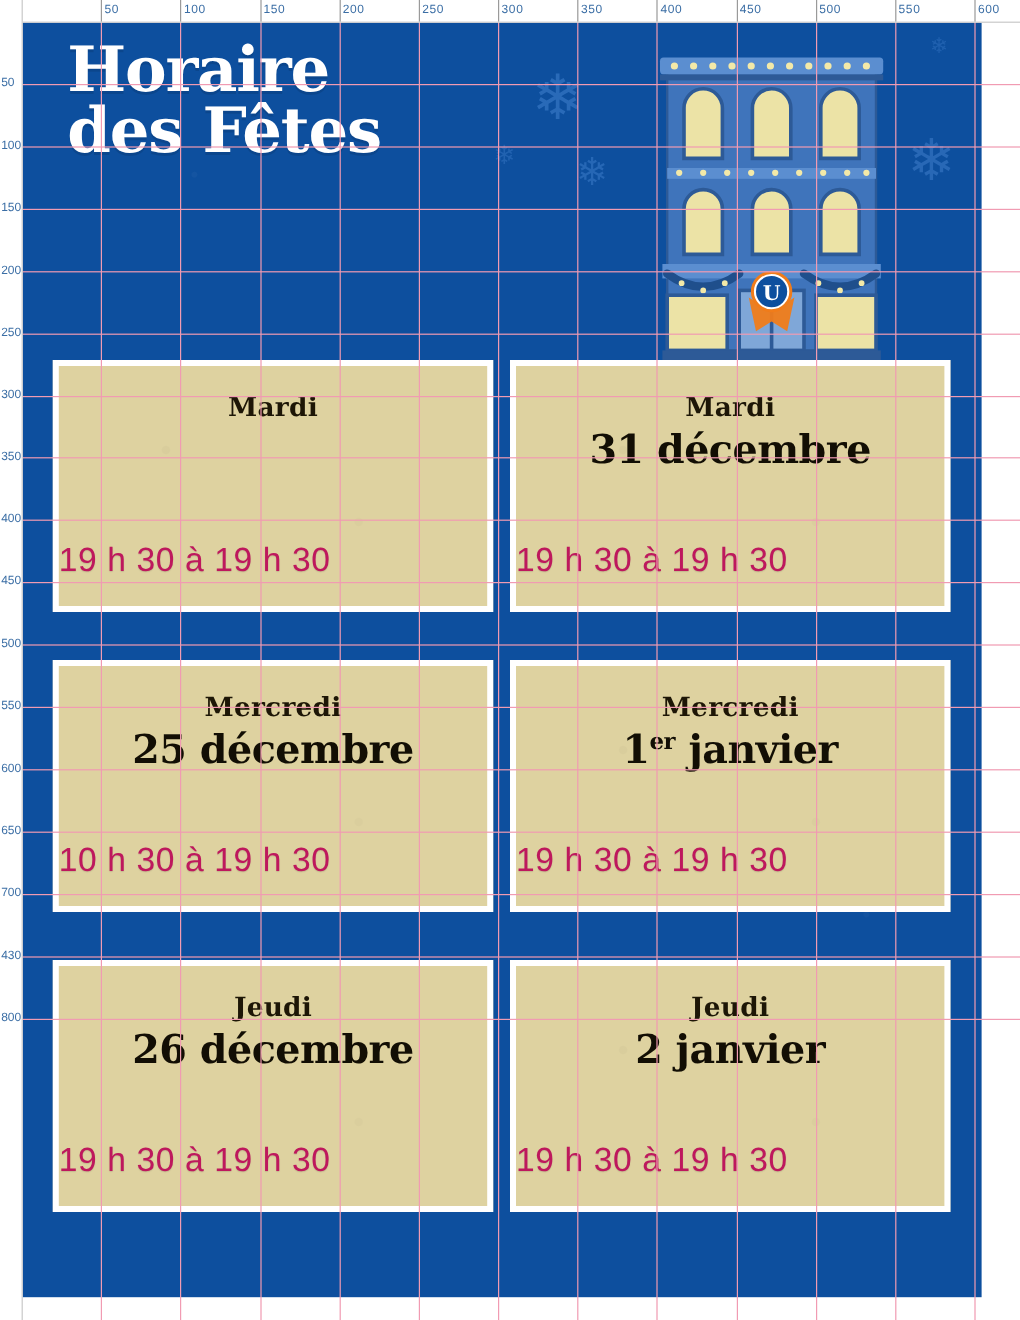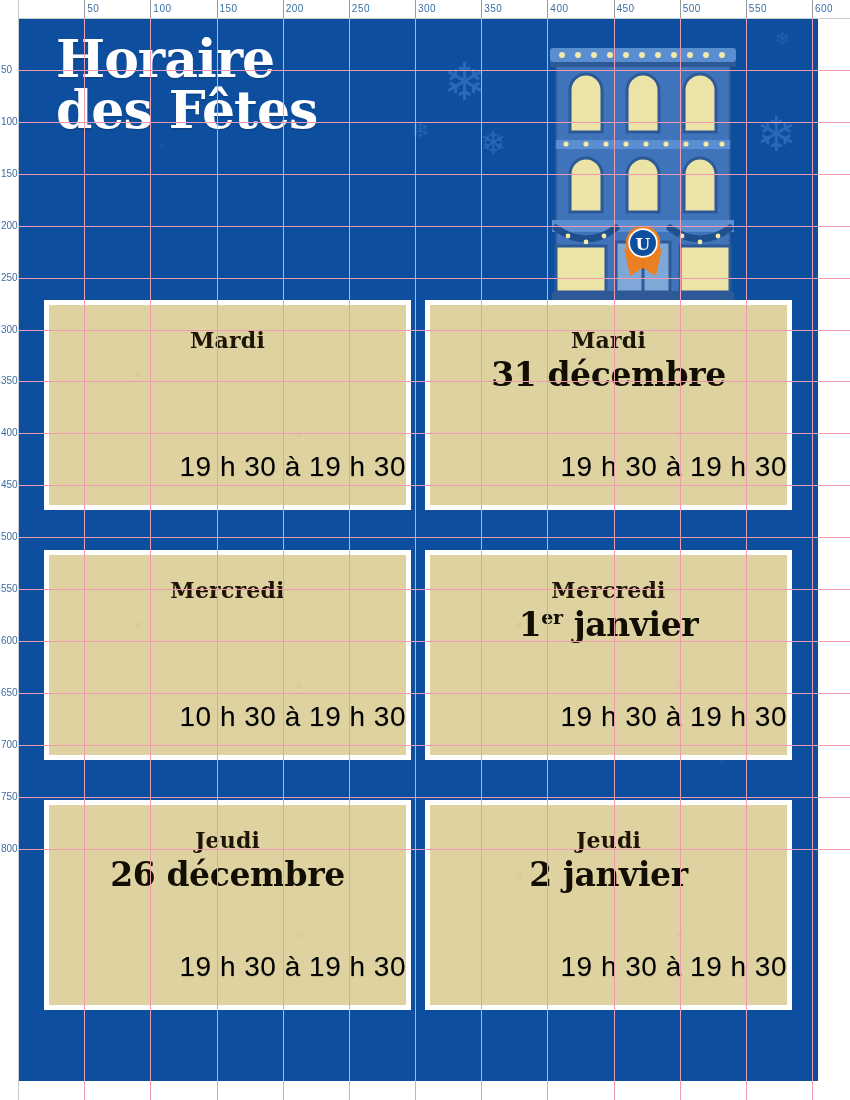--- a/index.html
+++ b/index.html
@@ -175,27 +175,27 @@
     position: relative;
     white-space: nowrap;
   }
   .date sup {
     font-size: 19px;
     vertical-align: super;
     line-height: 0;
   }
   .hours {
     position: absolute;
-    left: 16px; right: 0;
+    left: 0; right: 0;
     bottom: 22px;
-    text-align: right;
+    text-align: left;
     font-family: "Liberation Sans", sans-serif;
     font-weight: 400;
     font-size: 28px;
-    color: #000000;
+    color: #be185d;
     letter-spacing: .5px;
     text-shadow: 0 1px 1px rgba(0,0,0,.12);
   }
 </style>
 </head>
 <body>
 
 <div id="poster">
   <div id="poster-bg-grain"></div>
 
@@ -299,20 +299,21 @@
     <div class="card">
       <div class="card-inner-grain"></div>
       <div class="day">Mardi</div>
       <div class="date">31 décembre</div>
       <div class="hours">19 h 30 à 19 h 30</div>
     </div>
 
     <div class="card">
       <div class="card-inner-grain"></div>
       <div class="day">Mercredi</div>
+      <div class="date">25 décembre</div>
       <div class="hours">10 h 30 à 19 h 30</div>
     </div>
 
     <div class="card">
       <div class="card-inner-grain"></div>
       <div class="day">Mercredi</div>
       <div class="date"><span>1</span><sup>er</sup> <span>janvier</span></div>
       <div class="hours">19 h 30 à 19 h 30</div>
     </div>
 
@@ -398,15 +399,15 @@
     <div class="rl-label" style="top: 271.617px;">250</div>
     <div class="rl-label" style="top: 323.541px;">300</div>
     <div class="rl-label" style="top: 375.464px;">350</div>
     <div class="rl-label" style="top: 427.387px;">400</div>
     <div class="rl-label" style="top: 479.311px;">450</div>
     <div class="rl-label" style="top: 531.234px;">500</div>
     <div class="rl-label" style="top: 583.158px;">550</div>
     <div class="rl-label" style="top: 635.081px;">600</div>
     <div class="rl-label" style="top: 687.005px;">650</div>
     <div class="rl-label" style="top: 738.928px;">700</div>
-    <div class="rl-label" style="top: 790.852px;">750</div>
+    <div class="rl-label" style="top: 790.852px;">430</div>
     <div class="rl-label" style="top: 842.775px;">800</div>
   </div>
 
 </body></html>

